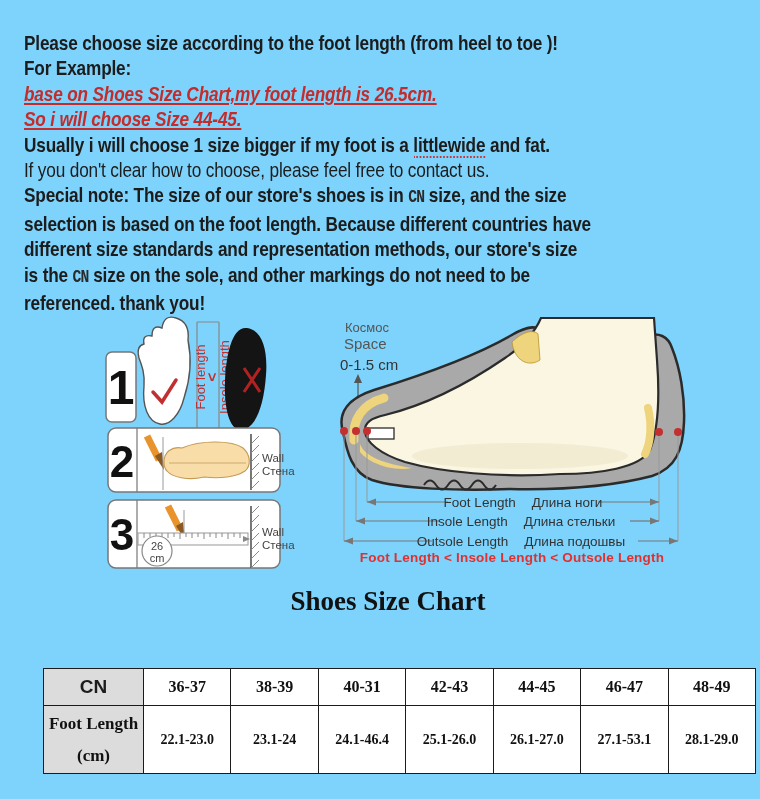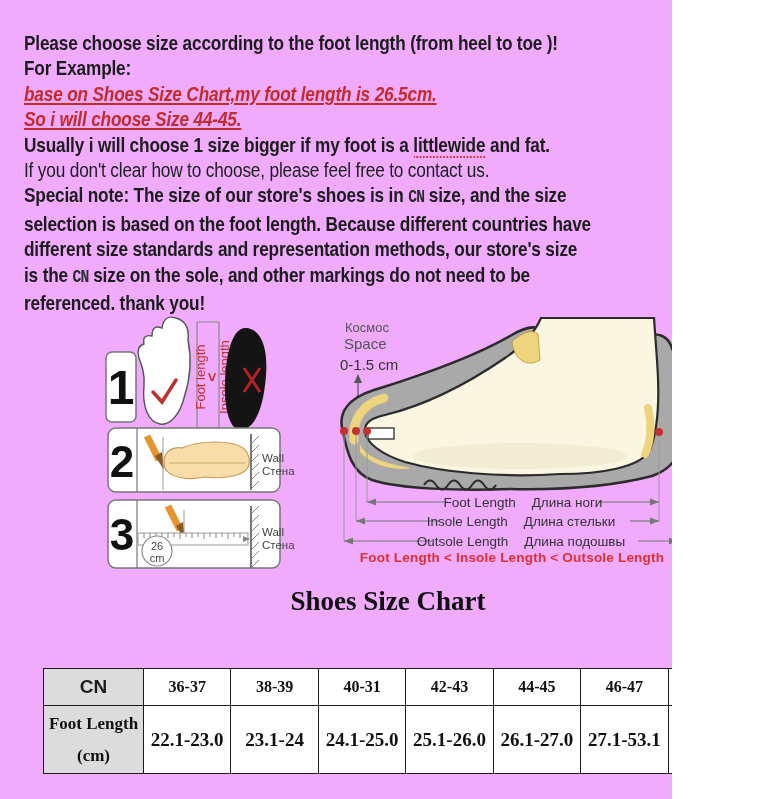--- a/index.html
+++ b/index.html
@@ -1,16 +1,16 @@
 <!DOCTYPE html>
 <html><head>
 <meta charset="utf-8">
 <style>
   html,body{margin:0;padding:0;background:#fff;}
-  .page{position:relative;width:672px;height:799px;background:#f0abfc;overflow:hidden;
+  .page{position:relative;width:760px;height:799px;background:#7dd3fc;overflow:hidden;
         font-family:"Liberation Sans",sans-serif;color:#1c1c1c;}
 
   
   .intro{position:absolute;top:30px;left:24px;width:900px;
          transform:scaleX(0.84);transform-origin:0 0;}
   .iline{font-size:20.5px;line-height:25.4px;font-weight:bold;white-space:nowrap;
          letter-spacing:-0.2px;}
   .iline.reg{font-weight:normal;}
   .iline.red-it{color:#c42b2b;font-style:italic;text-decoration:underline;}
   .mark{border-bottom:2px dotted #cc3333;}
@@ -30,21 +30,21 @@
               table-layout:fixed;}
   .size-table td,.size-table th{border:1.6px solid #1b1b1b;text-align:center;vertical-align:middle;
               padding:0;background:#fff;}
   .size-table .hdr{background:#dcdcdc;}
   .r1{height:37px;}
   .r2{height:67px;}
   .cn-cell{font-family:"Liberation Sans",sans-serif;font-weight:bold;font-size:19px;color:#1c1c1c;}
   .size-val{font-family:"Liberation Serif",serif;font-weight:bold;font-size:16px;color:#111;margin-top:12px;}
   .foot-hdr{font-family:"Liberation Serif",serif;font-weight:bold;font-size:17px;color:#111;
             display:flex;flex-direction:column;justify-content:center;gap:12px;height:67px;}
-  .len-val{font-family:"Liberation Serif",serif;font-weight:bold;font-size:19px;color:#111;}
+  .len-val{font-family:"Liberation Serif",serif;font-weight:bold;font-size:14px;color:#111;}
 
   svg text{font-family:"Liberation Sans",sans-serif;}
 </style>
 </head>
 <body>
 
 <div class="page">
 
   <div class="intro">
     <div class="iline"><span>Please choose size according to the foot length (from heel to toe )!</span></div>
@@ -229,21 +229,21 @@
     </tr>
     <tr class="r2">
       <th class="hdr">
         <div class="foot-hdr">
           <span>Foot Length</span>
           <span>(cm)</span>
         </div>
       </th>
       <td class="len-val">22.1-23.0</td>
       <td class="len-val">23.1-24</td>
-      <td class="len-val">24.1-25.0</td>
+      <td class="len-val">24.1-46.4</td>
       <td class="len-val">25.1-26.0</td>
       <td class="len-val">26.1-27.0</td>
       <td class="len-val">27.1-53.1</td>
       <td class="len-val">28.1-29.0</td>
     </tr>
   </tbody>
     </table>
 
 </div>
 

